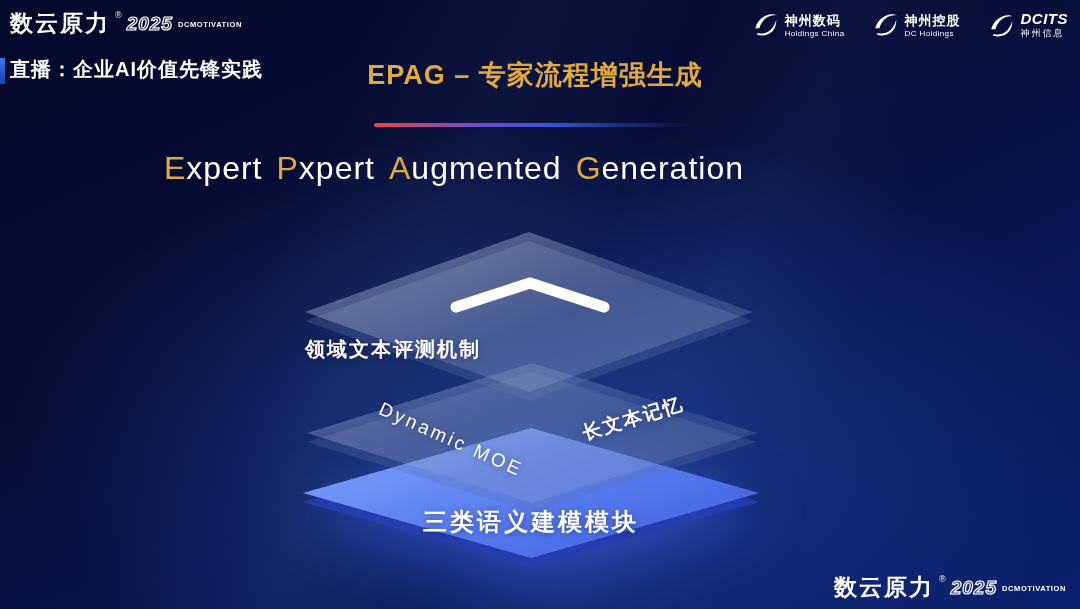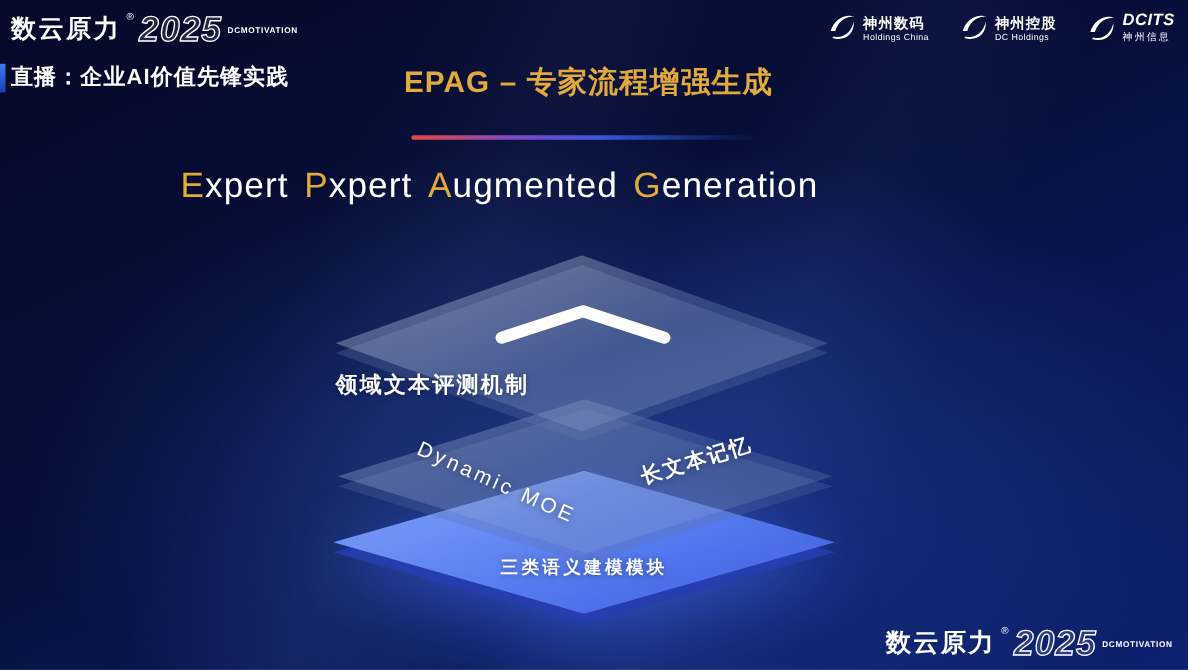--- a/index.html
+++ b/index.html
@@ -20,21 +20,21 @@
     background:linear-gradient(115deg, rgba(255,255,255,0) 28%, rgba(130,170,255,0.06) 40%,
       rgba(255,255,255,0) 52%, rgba(130,170,255,0.05) 63%, rgba(255,255,255,0) 74%);
   }
 
   
   .brand { position:absolute; display:flex; align-items:center; gap:5px; white-space:nowrap; }
   .brand-topleft { left:10px; top:8px; }
   .brand-footer { right:14px; bottom:6px; }
   .brand-name { font-size:23px; font-weight:bold; letter-spacing:2px; }
   .brand-reg  { font-size:9px; align-self:flex-start; margin-top:2px; }
-  .brand-year { font-size:32px; font-weight:800; font-style:italic; letter-spacing:1px;
+  .brand-year { font-size:19px; font-weight:800; font-style:italic; letter-spacing:1px;
                 color:rgba(255,255,255,0.12); -webkit-text-stroke:1.2px #fff; }
   .brand-tag  { display:flex; flex-direction:row; font-size:7.5px; letter-spacing:0.6px;
                 line-height:1.15; font-weight:bold; margin-top:4px; }
 
   
   .stream-bar { position:absolute; left:0; top:58px; width:5px; height:26px;
                 background:linear-gradient(180deg,#3a7bf0,#1b3fae); }
   .stream-label { position:absolute; left:10px; top:56px; font-size:20px; font-weight:bold; letter-spacing:1px; }
 
   .page-title { position:absolute; left:0; top:57px; width:1070px; text-align:center;
@@ -83,21 +83,21 @@
   .chevron { position:absolute; left:149px; top:48px; width:172px; height:44px; z-index:4; }
   .chevron svg { width:100%; height:100%; }
 
   .layer-label { position:absolute; z-index:4; font-weight:bold; letter-spacing:2px;
                  text-shadow:0 1px 6px rgba(10,20,60,0.45); }
   .label-top    { left:10px; top:111px; width:448px; text-align:left; font-size:20px; }
   .label-moe    { left:85px;  top:172px; font-size:19px; font-weight:normal; letter-spacing:3px;
                   transform:rotate(24deg); transform-origin:left center; }
   .label-memory { left:288px; top:196px; font-size:19px; letter-spacing:2px;
                   transform:rotate(-17deg); transform-origin:left center; }
-  .label-bottom { left:8px; top:281px; width:456px; text-align:center; font-size:16px; letter-spacing:3px; }
+  .label-bottom { left:8px; top:281px; width:456px; text-align:center; font-size:24px; letter-spacing:3px; }
 </style>
 </head>
 <body>
 
 <div class="slide">
 
   <div class="brand brand-topleft">
     <span class="brand-name">数云原力</span>
     <span class="brand-reg">®</span>
     <span class="brand-year">2025</span>

